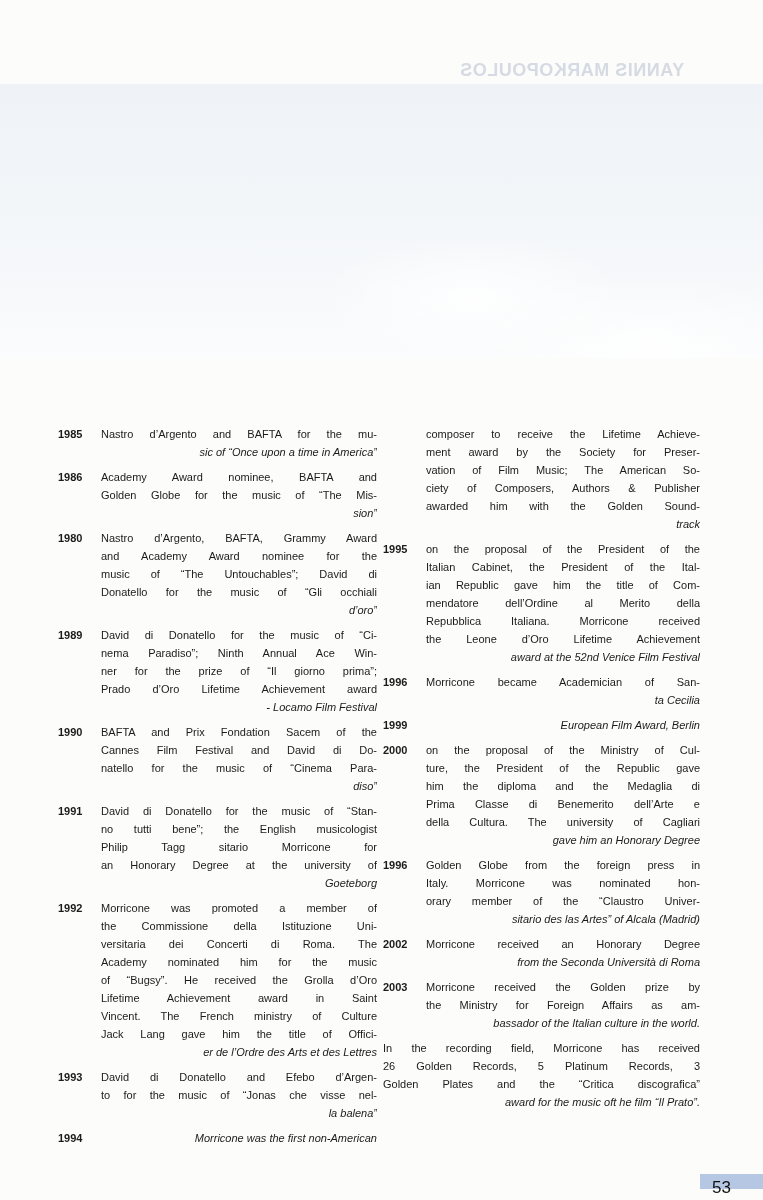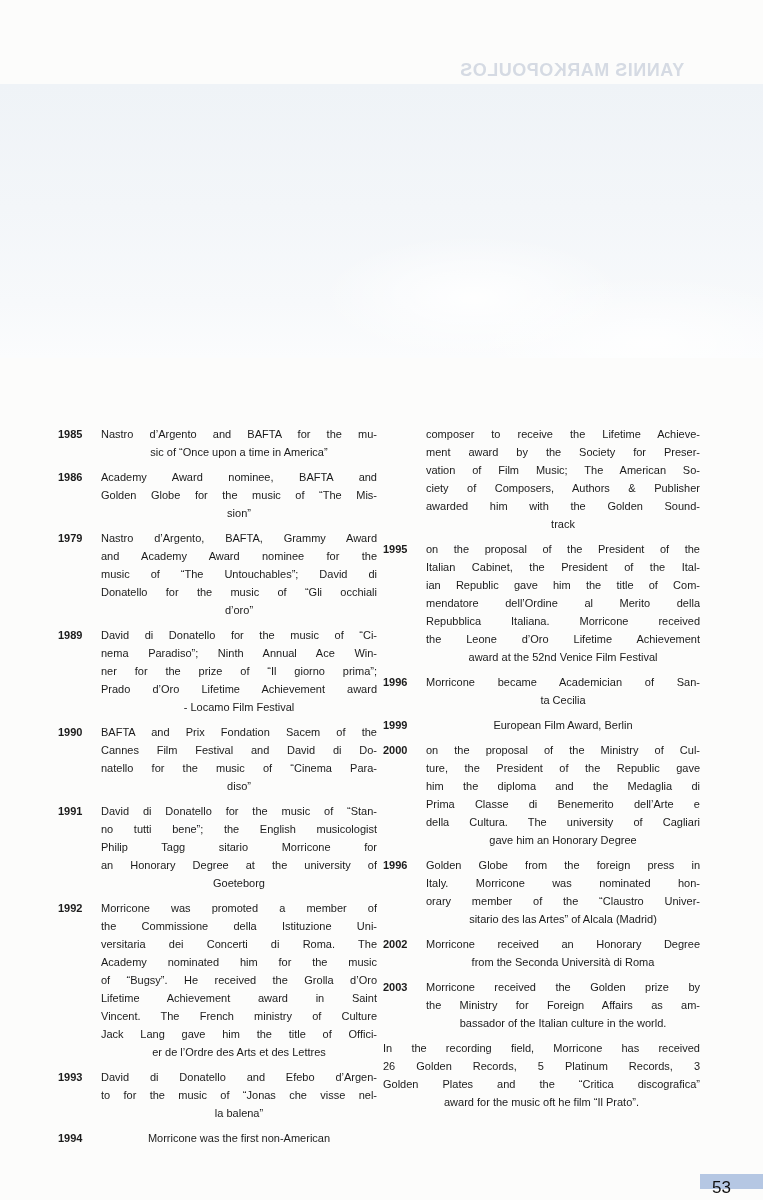--- a/index.html
+++ b/index.html
@@ -32,21 +32,21 @@
   .col{position:absolute;top:425px;font-size:11px;line-height:18px;}
   .col-left{left:58px;width:319px;}
   .col-right{left:383px;width:317px;}
   .entry{position:relative;padding-left:43px;margin-bottom:7px;}
   .entry .year{
     position:absolute;left:0;top:0;
     font-weight:700;
   }
   .line{height:18px;line-height:18px;overflow:hidden;text-align:justify;}
   .line::after{content:"";display:inline-block;width:100%;}
-  .line.last{text-align:center;}
+  .line.last{text-align:right;font-style:italic;}
   .line.last::after{content:none;}
   .closing{margin-top:5px;}
   .closing .line{height:18px;}
   .pagenum-box{
     position:absolute;left:700px;top:1174px;width:63px;height:15px;
     line-height:27px;
   }
   .pagenum-box span{
     display:inline-block;padding-left:12px;
     font-size:17px;color:#111;
@@ -65,21 +65,21 @@
         <div class="line">Nastro d’Argento and BAFTA for the mu-</div>
         <div class="line last">sic of “Once upon a time in America”</div>
       </div>
       <div class="entry">
         <span class="year">1986</span>
         <div class="line">Academy Award nominee, BAFTA and</div>
         <div class="line">Golden Globe for the music of “The Mis-</div>
         <div class="line last">sion”</div>
       </div>
       <div class="entry">
-        <span class="year">1979</span>
+        <span class="year">1980</span>
         <div class="line">Nastro d’Argento, BAFTA, Grammy Award</div>
         <div class="line">and Academy Award nominee for the</div>
         <div class="line">music of “The Untouchables”; David di</div>
         <div class="line">Donatello for the music of “Gli occhiali</div>
         <div class="line last">d’oro”</div>
       </div>
       <div class="entry">
         <span class="year">1989</span>
         <div class="line">David di Donatello for the music of “Ci-</div>
         <div class="line">nema Paradiso”; Ninth Annual Ace Win-</div>

